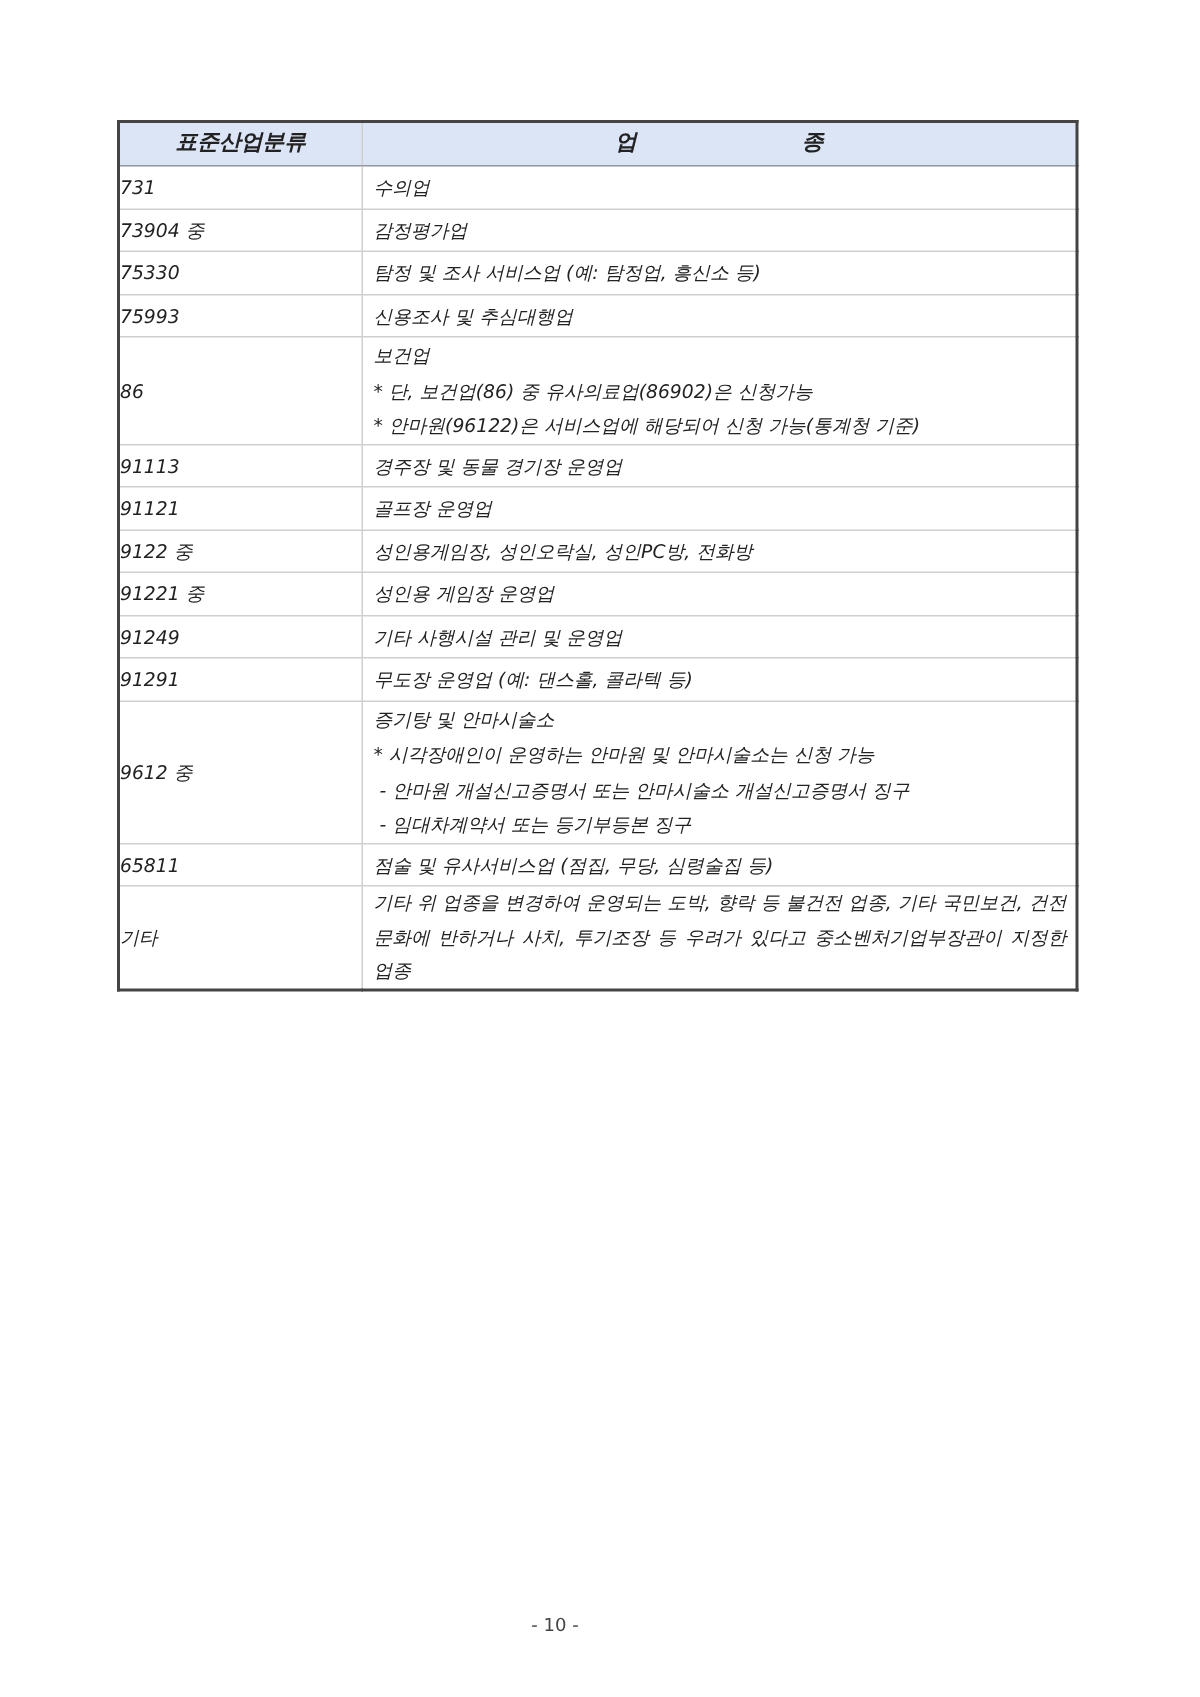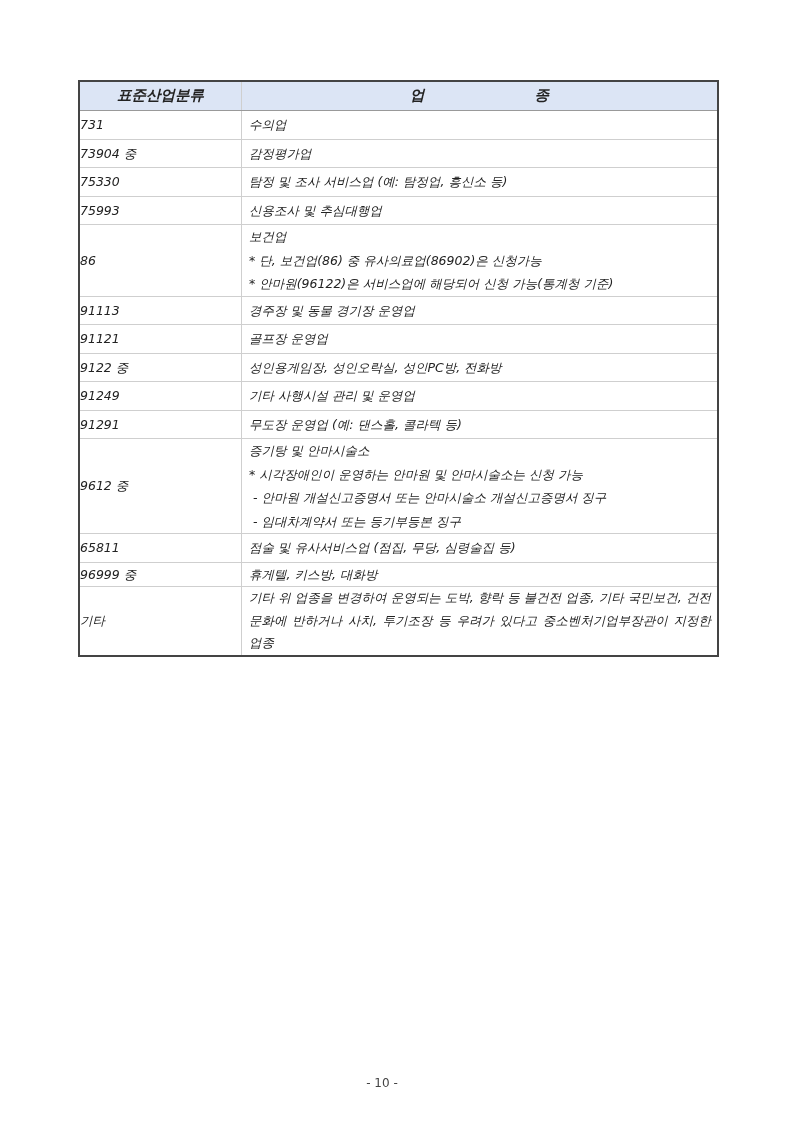--- a/index.html
+++ b/index.html
@@ -12,21 +12,21 @@
   th.ind-h { letter-spacing: 0; }
   th.ind-h span { display: inline-block; }
   th.ind-h .gap { width: 110px; }
   td.code { text-align: left; vertical-align: middle; }
   td.desc { padding-left: 7px; padding-right: 6px; vertical-align: middle; }
   td.desc .line { display: block; white-space: nowrap; }
   td.desc .line.indent { padding-left: 4px; }
   td.desc.justify { text-align: justify; text-align-last: left; line-height: 22.5px; white-space: normal; margin-top: 12px; }
   tr.r { height: 28.5px; }
   tr.r.small { height: 24px; }
-  .page-num { position: absolute; top: 1076px; left: 12px; width: 740px; text-align: center; font-size: 12px; color: #444; }
+  .page-num { position: absolute; top: 1076px; left: 0; width: 740px; text-align: center; font-size: 12px; color: #444; }
 </style>
 </head>
 <body>
 
 <div class="table-wrap">
   <table>
     <thead>
       <tr>
         <th class="code-h">표준산업분류</th>
         <th class="ind-h">
@@ -79,20 +79,26 @@
             <span class="line">골프장 운영업</span>
           </td>
       </tr>
       <tr class="r">
         <td class="code">9122 중</td>
         <td class="desc">
             <span class="line">성인용게임장, 성인오락실, 성인PC방, 전화방</span>
           </td>
       </tr>
       <tr class="r">
+        <td class="code">91221 중</td>
+        <td class="desc">
+            <span class="line">성인용 게임장 운영업</span>
+          </td>
+      </tr>
+      <tr class="r">
         <td class="code">91249</td>
         <td class="desc">
             <span class="line">기타 사행시설 관리 및 운영업</span>
           </td>
       </tr>
       <tr class="r">
         <td class="code">91291</td>
         <td class="desc">
             <span class="line">무도장 운영업 (예: 댄스홀, 콜라텍 등)</span>
           </td>
@@ -105,26 +111,20 @@
           <span class="line indent">- 안마원 개설신고증명서 또는 안마시술소 개설신고증명서 징구</span>
           <span class="line indent">- 임대차계약서 또는 등기부등본 징구</span>
         </td>
       </tr>
       <tr class="r">
         <td class="code">65811</td>
         <td class="desc">
             <span class="line">점술 및 유사서비스업 (점집, 무당, 심령술집 등)</span>
           </td>
       </tr>
-      <tr class="r small">
-        <td class="code">96999 중</td>
-        <td class="desc">
-            <span class="line">휴게텔, 키스방, 대화방</span>
-          </td>
-      </tr>
       <tr>
         <td class="code">기타</td>
         <td class="desc justify">기타 위 업종을 변경하여 운영되는 도박, 향락 등 불건전 업종, 기타 국민보건, 건전문화에 반하거나 사치, 투기조장 등 우려가 있다고 중소벤처기업부장관이 지정한 업종</td>
       </tr>
     </tbody>
   </table>
 </div>
 
 <div class="page-num">- 10 -</div>
 

